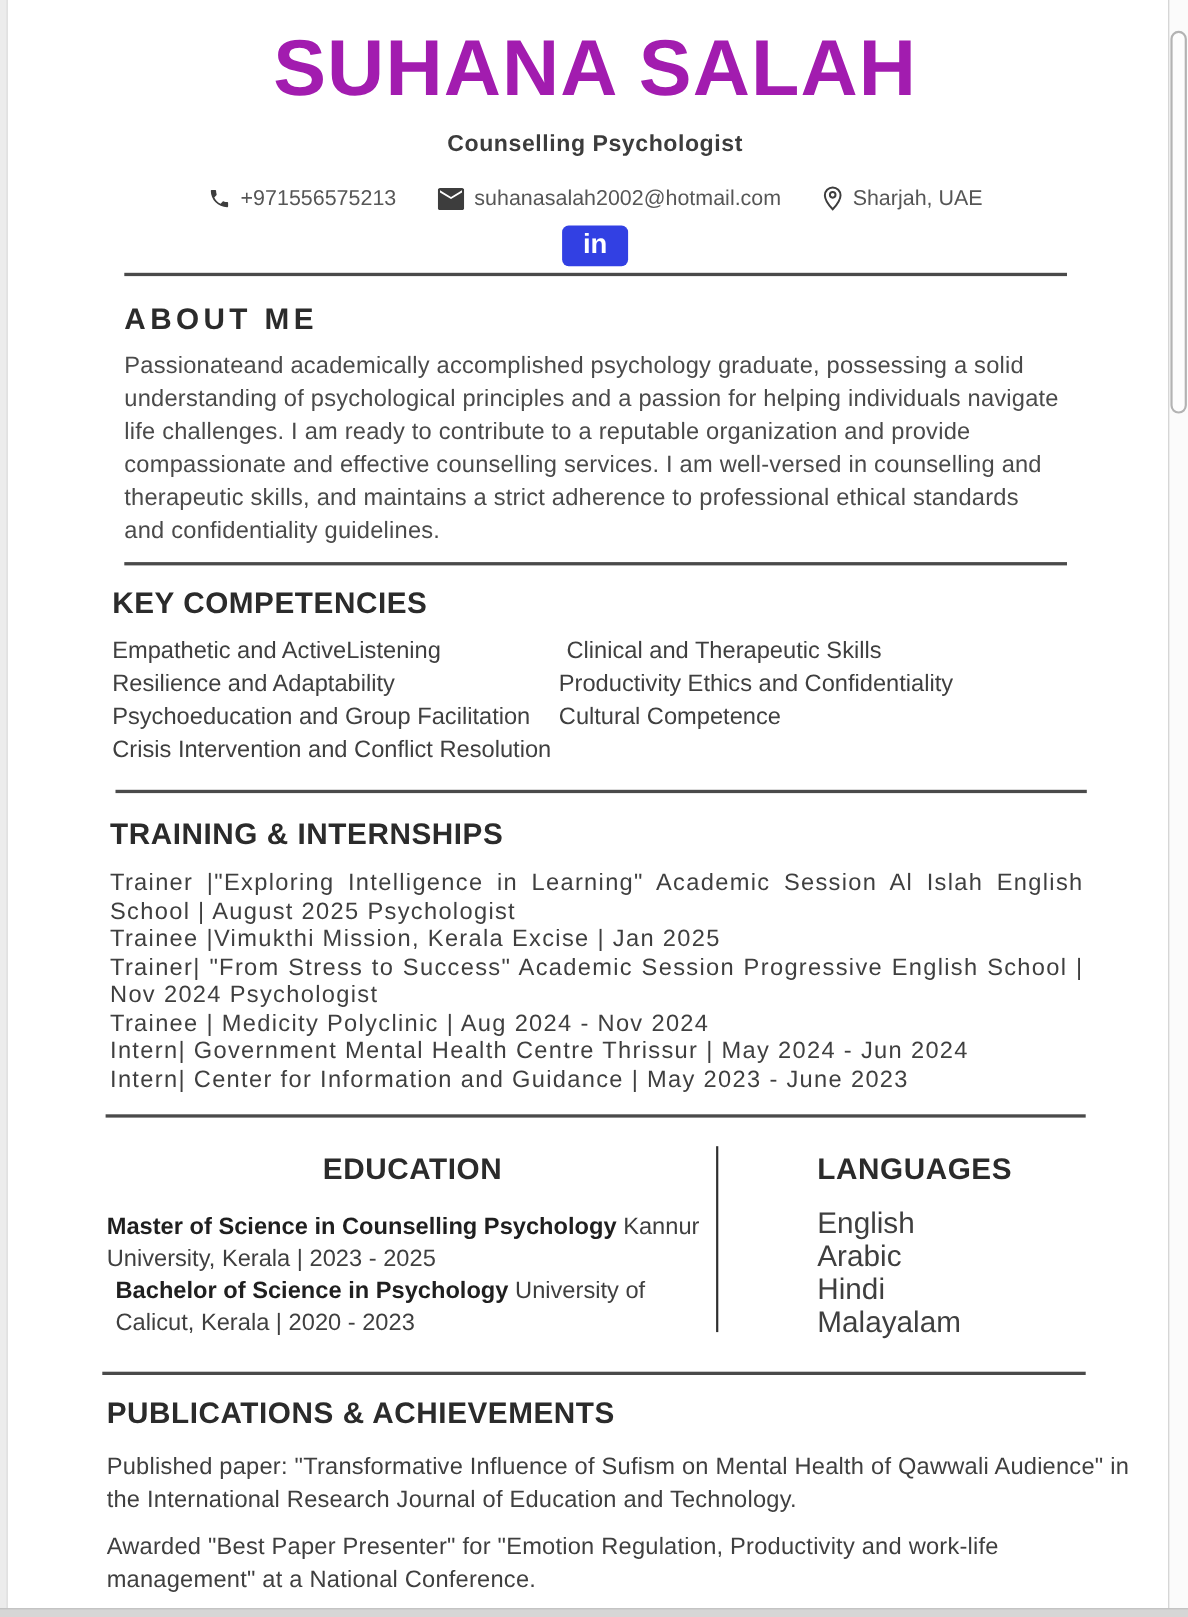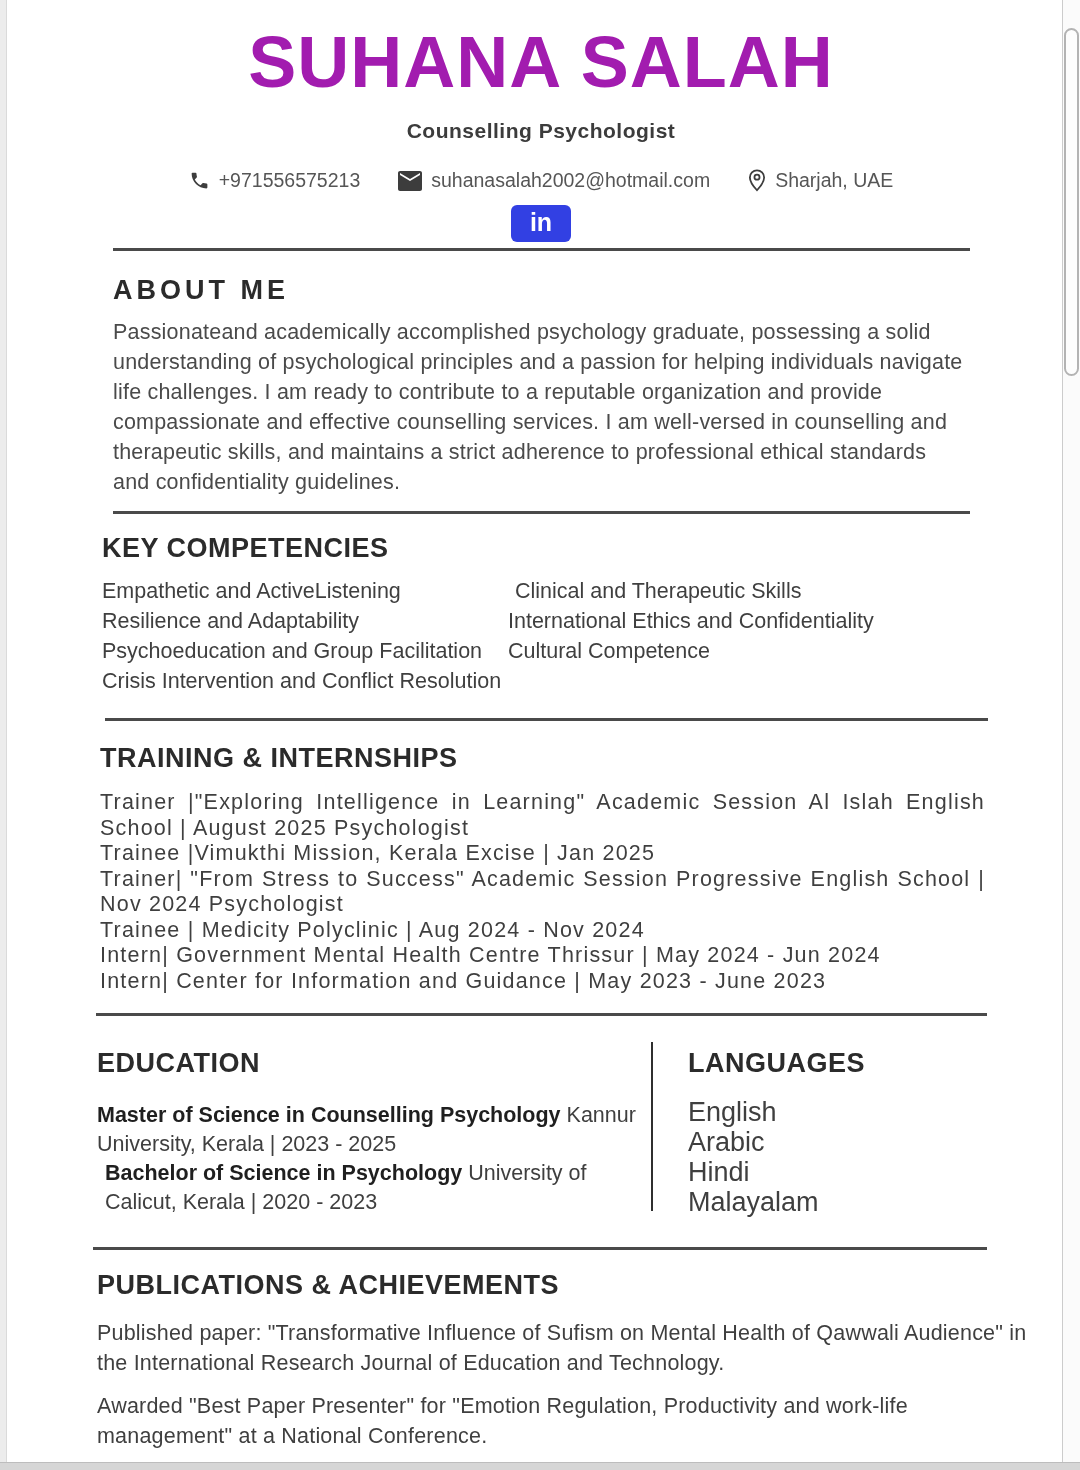--- a/index.html
+++ b/index.html
@@ -62,28 +62,28 @@
   
   .training { padding-left:3px; }
   .training .sec-heading { margin-top:22px; letter-spacing:0.5px; }
   .training-list { margin-top:16px; }
   .training-item { font-size:21.5px; line-height:25.5px; color:#3f3f3f;
     letter-spacing:1.2px; text-align:justify; }
 
   
   .edu-lang { position:relative; display:flex; padding-left:0; }
   .edu-col { width:556px; }
-  .edu-col .sec-heading, .lang-col .sec-heading { margin-top:32px; letter-spacing:0.5px; }
+  .edu-col .sec-heading, .lang-col .sec-heading { margin-top:32px; letter-spacing:0.5px;text-align:center; }
   .edu-entry { font-size:21.5px; line-height:29px; color:#3f3f3f; }
   .edu-entry.first { margin-top:22px; }
   .edu-entry.second { padding-left:8px; }
   .edu-degree { font-weight:700; color:#1f1f1f; }
   .v-divider { position:absolute; left:554px; top:26px; bottom:6px; width:2px;
     background:#2f2f2f; }
-  .lang-col { padding-left:35px; }
+  .lang-col { padding-left:90px; }
   .lang-list { margin-top:18px; }
   .lang-item { font-size:27px; line-height:30px; color:#3f3f3f; }
 
   
   .publications { padding-left:0; padding-bottom:30px; }
   .publications .sec-heading { margin-top:20px; letter-spacing:0.5px; }
   .pub-item { font-size:21.5px; line-height:30px; color:#3f3f3f; width:930px;
     letter-spacing:0.2px; }
   .pub-item.p1 { margin-top:17px; }
   .pub-item.p2 { margin-top:13px; }
@@ -147,21 +147,21 @@
       <div class="sec-heading">KEY COMPETENCIES</div>
       <div class="comp-grid">
         <div class="comp-col-left">
           <div class="comp-item">Empathetic and ActiveListening</div>
           <div class="comp-item">Resilience and Adaptability</div>
           <div class="comp-item">Psychoeducation and Group Facilitation</div>
           <div class="comp-item">Crisis Intervention and Conflict Resolution</div>
         </div>
         <div class="comp-col-right">
           <div class="comp-item comp-indent">Clinical and Therapeutic Skills</div>
-          <div class="comp-item">International Ethics and Confidentiality</div>
+          <div class="comp-item">Productivity Ethics and Confidentiality</div>
           <div class="comp-item">Cultural Competence</div>
         </div>
       </div>
       <hr class="rule rule-3">
     </div>
 
     <div class="training">
       <div class="sec-heading">TRAINING &amp; INTERNSHIPS</div>
       <div class="training-list">
         <p class="training-item">Trainer |"Exploring Intelligence in Learning" Academic Session Al Islah English School | August 2025 Psychologist</p>

